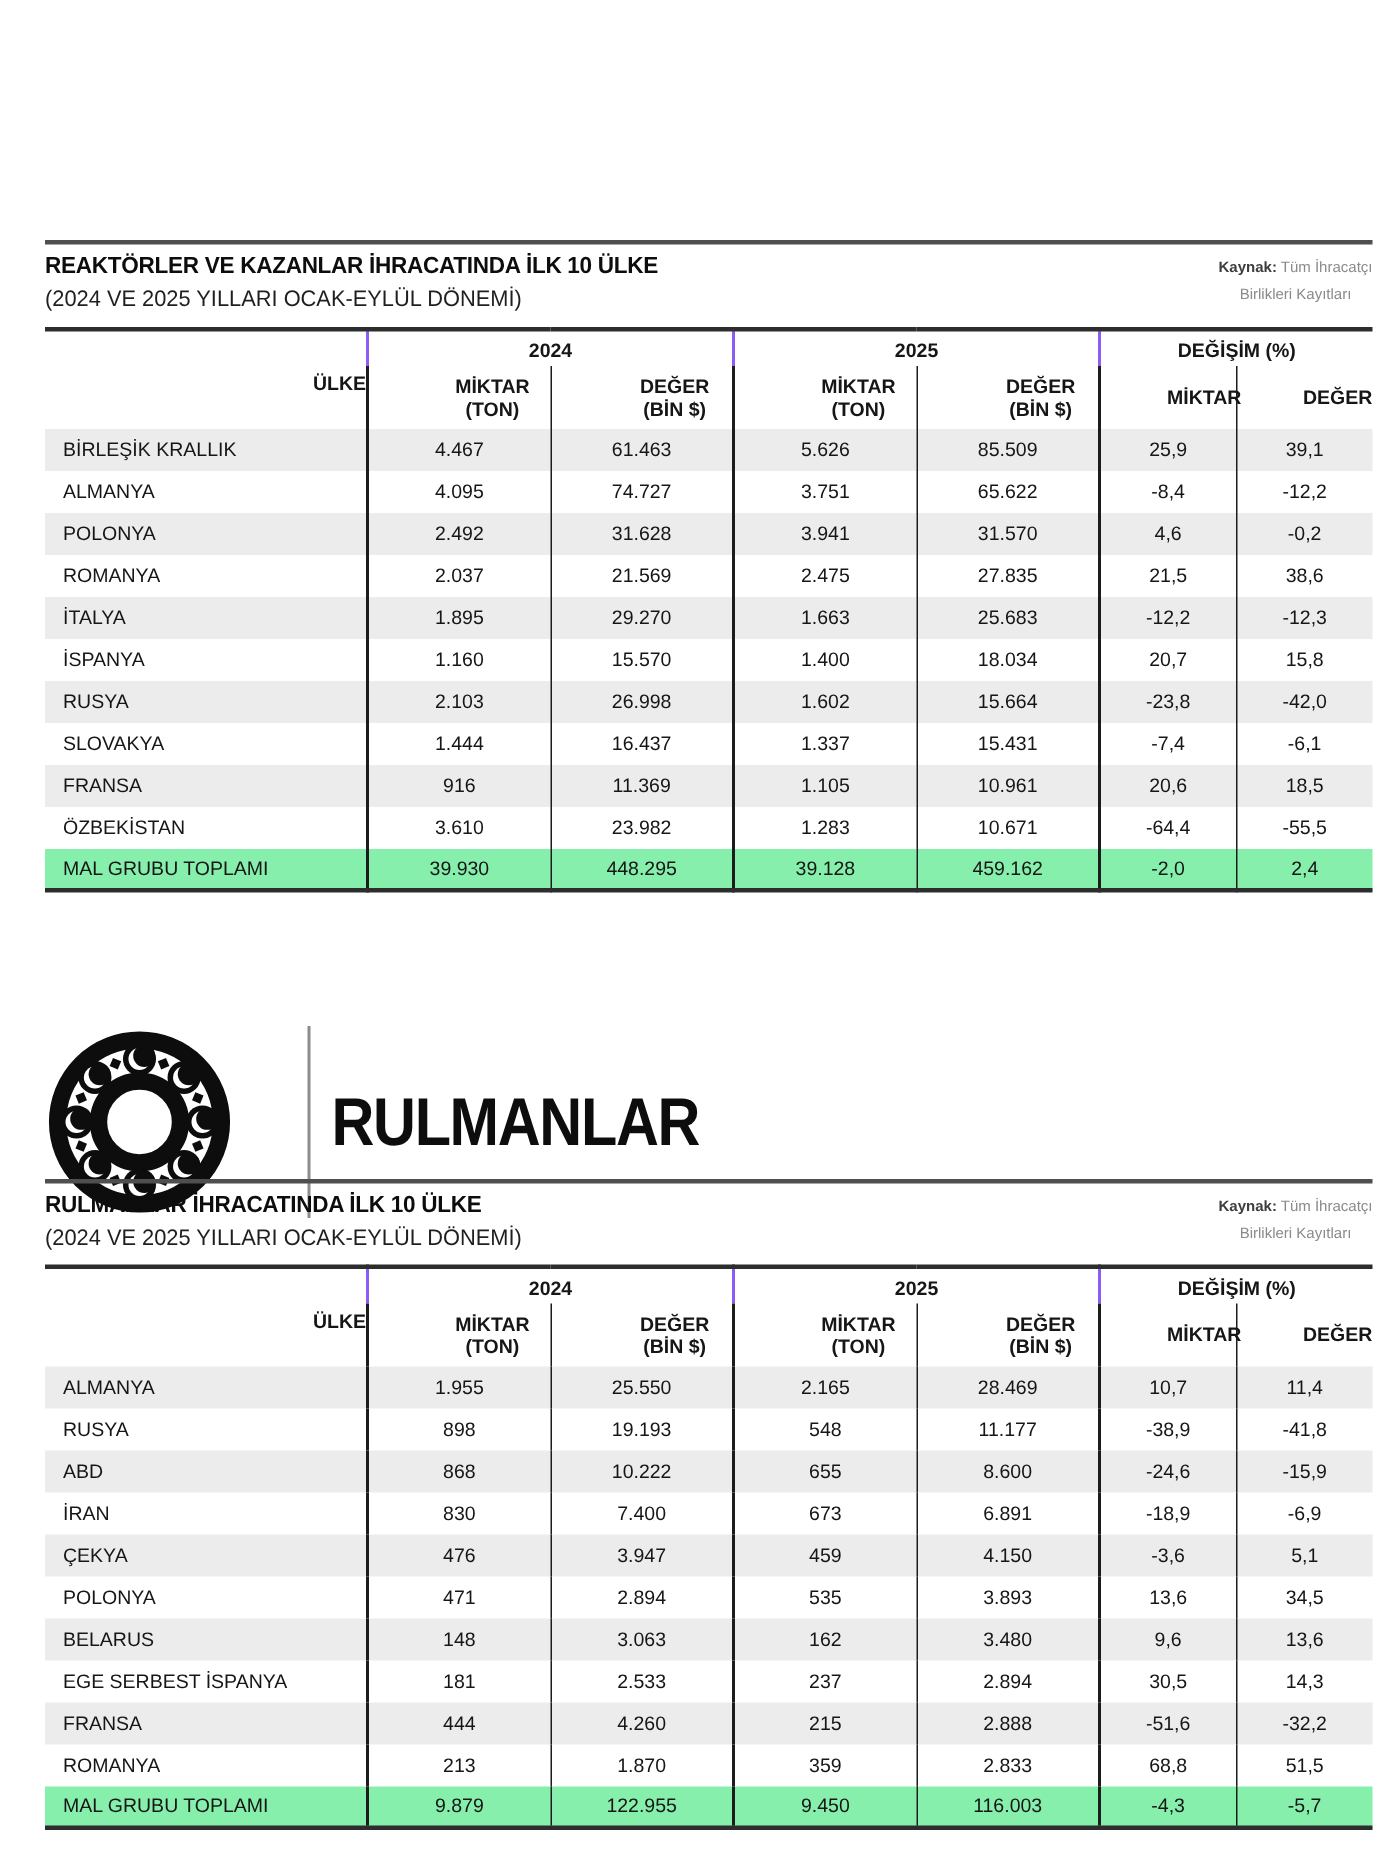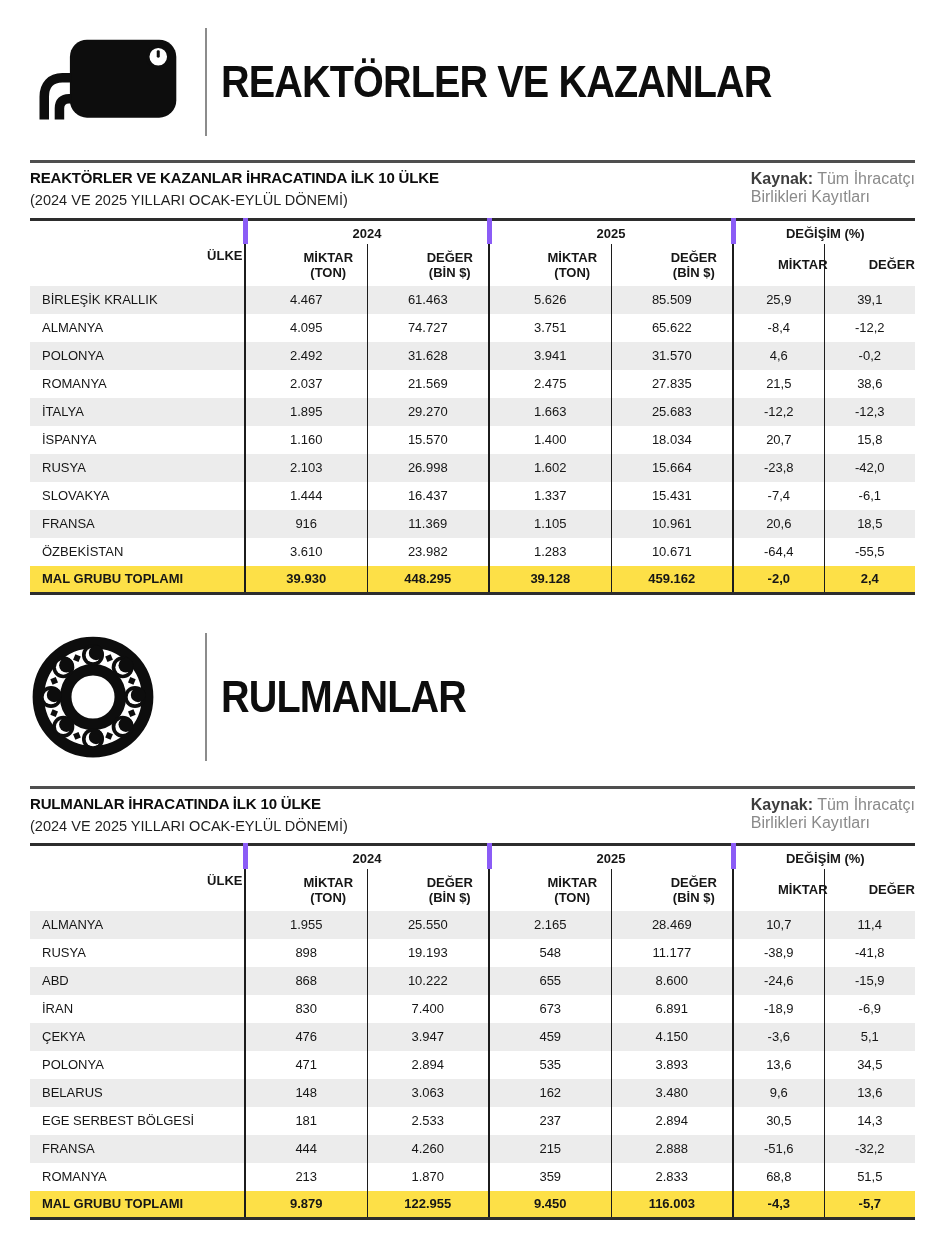--- a/index.html
+++ b/index.html
@@ -11,73 +11,58 @@
   
   .brand { position:absolute; left:30px; display:flex; align-items:stretch; }
   .brand-icon { width:175px; display:flex; align-items:center; }
   .brand-divider { width:2px; background:#8c8c8c; }
   .brand-title-wrap { display:flex; align-items:center; margin-left:14px; }
   .brand-title {
     font-size:45px; font-weight:bold; color:#0d0d0d; letter-spacing:-1px;
     white-space:nowrap; transform:scaleX(0.88); transform-origin:left center;
   }
   #brand-0 { top:28px; height:108px; }
-  #brand-1 { top:633px; height:128px; }
+  #brand-1 { top:684px; height:128px; }
   
   .rule { position:absolute; left:30px; width:885px; height:3px; background:#4f4f4f; }
   #rule-0 { top:160px; } #rule-1 { top:786px; }
   .sec-head { position:absolute; left:30px; width:885px; }
   #sec-head-0 { top:169px; } #sec-head-1 { top:795px; }
   .sec-head h2 {
     font-size:15.5px; font-weight:bold; color:#0d0d0d; letter-spacing:-0.2px;
     transform:scaleX(0.97); transform-origin:left center; white-space:nowrap;
   }
   .sec-head .sub { font-size:15px; font-weight:normal; color:#1f1f1f; margin-top:4px;
     transform:scaleX(0.97); transform-origin:left center; white-space:nowrap; }
-  .source { position:absolute; right:0; top:1px; text-align:left; font-size:16px;
+  .source { position:absolute; right:0; top:1px; text-align:center; font-size:10px;
     line-height:18px; color:#8a8a8a; }
   .source b { color:#3d3d3d; font-weight:bold; }
   
   .tbl { position:absolute; left:30px; width:885px; border-collapse:collapse;
     table-layout:fixed; border-top:3px solid #2d2d2d; border-bottom:3px solid #2d2d2d; }
   #table-0 { top:218px; } #table-1 { top:843px; }
   .tbl th, .tbl td { font-size:13px; color:#161616; }
   .tbl .h1 th { height:24px; font-weight:bold; padding-top:5px; vertical-align:top; }
   .tbl .h2 th { height:42px; font-weight:bold; vertical-align:middle; line-height:15px;padding-left:44px; }
   .tbl th.c-country { text-align:right; padding-left:12px; vertical-align:middle; font-weight:bold; }
-  .tbl .h1 th + th { border-left:5px solid #8b5cf6; }
+  .tbl .h1 th + th { border-left:2px solid #8b5cf6; }
   .tbl .h2 th:nth-child(1), .tbl .h2 th:nth-child(3), .tbl .h2 th:nth-child(5) { border-left:2px solid #1c1c1c; }
   .tbl .h2 th:nth-child(2), .tbl .h2 th:nth-child(4), .tbl .h2 th:nth-child(6) { border-left:1px solid #1c1c1c; }
   .tbl td { height:28px; text-align:center; padding:0 6px; }
   .tbl td.c-country { text-align:left; padding-left:12px;margin-top:47px; }
   .tbl td:nth-child(2), .tbl td:nth-child(4), .tbl td:nth-child(6) { border-left:2px solid #1c1c1c; }
   .tbl td:nth-child(3), .tbl td:nth-child(5), .tbl td:nth-child(7) { border-left:1px solid #1c1c1c; }
   .tbl tbody tr:nth-child(odd) td { background:#ececec; }
-  .tbl tfoot td { font-weight:bold; background:#fde047; }
+  .tbl tfoot td { font-weight:normal; background:#86efac; }
 </style>
 </head>
 <body>
 
 <div class="page">
 
-  <div class="brand" id="brand-0">
-    <div class="brand-icon">
-      <svg width="152" height="100" viewBox="0 0 160 105" aria-hidden="true">
-        <rect x="42" y="8" width="112" height="82" rx="18" fill="#0d0d0d"></rect>
-        <circle cx="135" cy="26" r="11" fill="#ffffff" stroke="#0d0d0d" stroke-width="3.5"></circle>
-        <rect x="133.4" y="19" width="3.2" height="8" rx="1.5" fill="#0d0d0d"></rect>
-        <path d="M44 48 H34 C22 48 15 56 15 68 V92" fill="none" stroke="#0d0d0d" stroke-width="10"></path>
-        <path d="M44 70 H41 C34.5 70 31 73.5 31 80 V92" fill="none" stroke="#0d0d0d" stroke-width="10"></path>
-      </svg>
-    </div>
-    <div class="brand-divider"></div>
-    <div class="brand-title-wrap">
-      <div class="brand-title">REAKTÖRLER VE KAZANLAR</div>
-    </div>
-  </div>
 
   <div class="rule" id="rule-0"></div>
   <div class="sec-head" id="sec-head-0">
     <h2>REAKTÖRLER VE KAZANLAR İHRACATINDA İLK 10 ÜLKE</h2>
     <div class="sub">(2024 VE 2025 YILLARI OCAK-EYLÜL DÖNEMİ)</div>
     <div class="source">
       <div><b>Kaynak:</b> <span>Tüm İhracatçı</span></div>
       <div>Birlikleri Kayıtları</div>
     </div>
   </div>
@@ -360,21 +345,21 @@
         <tr>
           <td class="c-country">BELARUS</td>
           <td class="c-num">148</td>
           <td class="c-num">3.063</td>
           <td class="c-num">162</td>
           <td class="c-num">3.480</td>
           <td class="c-num">9,6</td>
           <td class="c-num">13,6</td>
         </tr>
         <tr>
-          <td class="c-country">EGE SERBEST BÖLGESİ</td>
+          <td class="c-country">EGE SERBEST İSPANYA</td>
           <td class="c-num">181</td>
           <td class="c-num">2.533</td>
           <td class="c-num">237</td>
           <td class="c-num">2.894</td>
           <td class="c-num">30,5</td>
           <td class="c-num">14,3</td>
         </tr>
         <tr>
           <td class="c-country">FRANSA</td>
           <td class="c-num">444</td>

